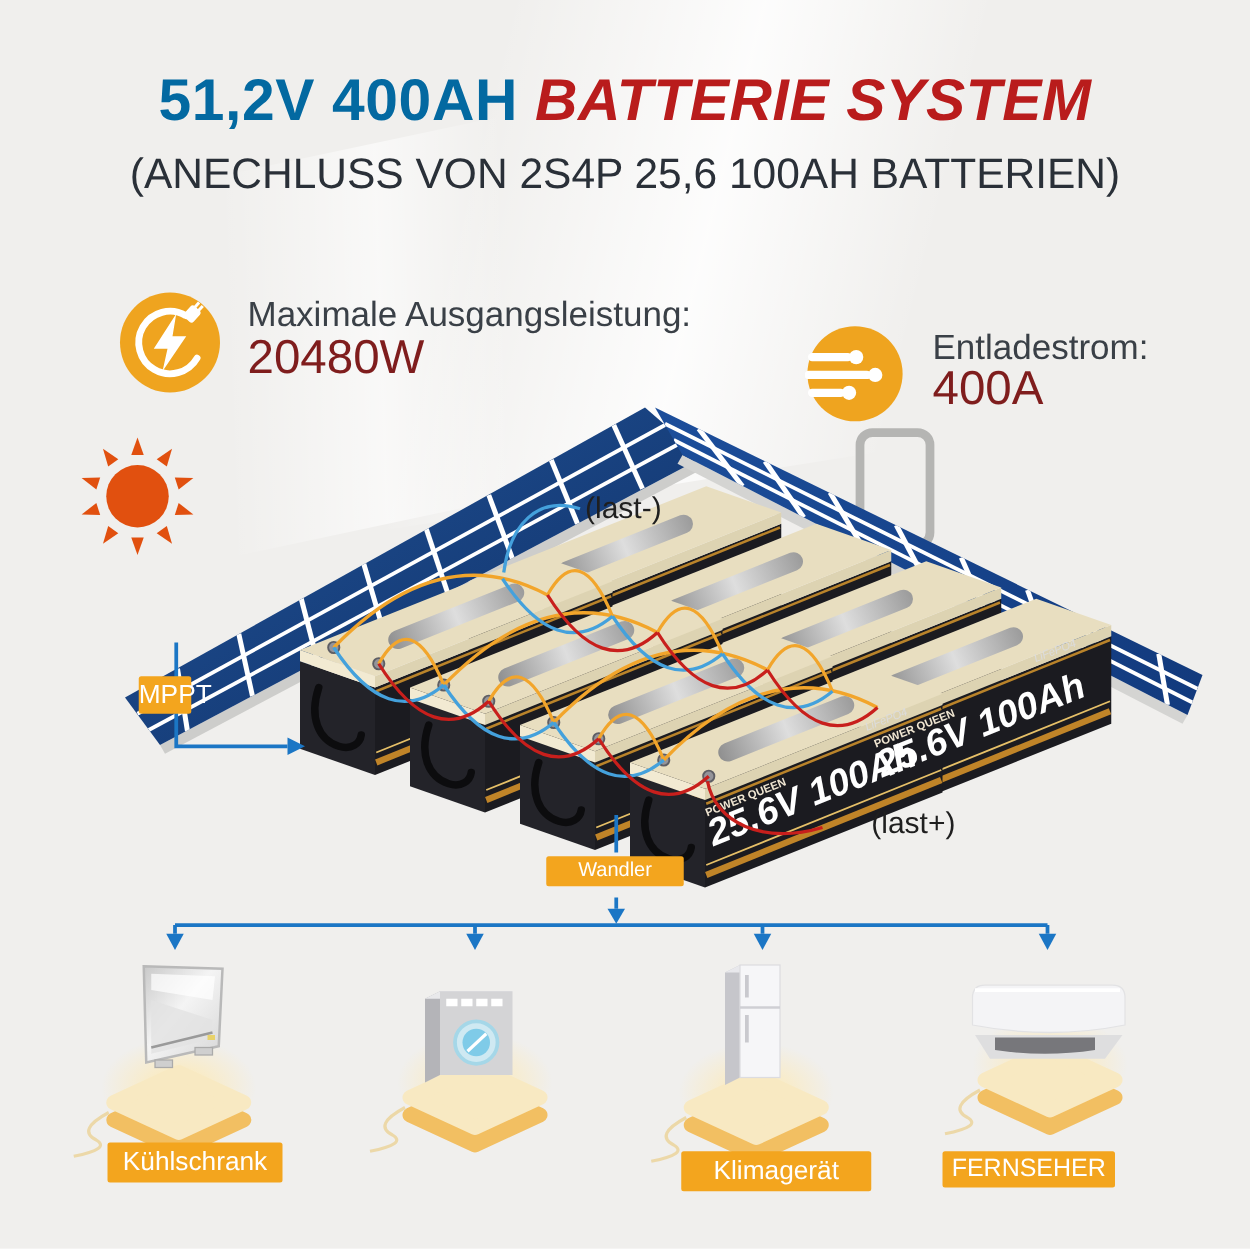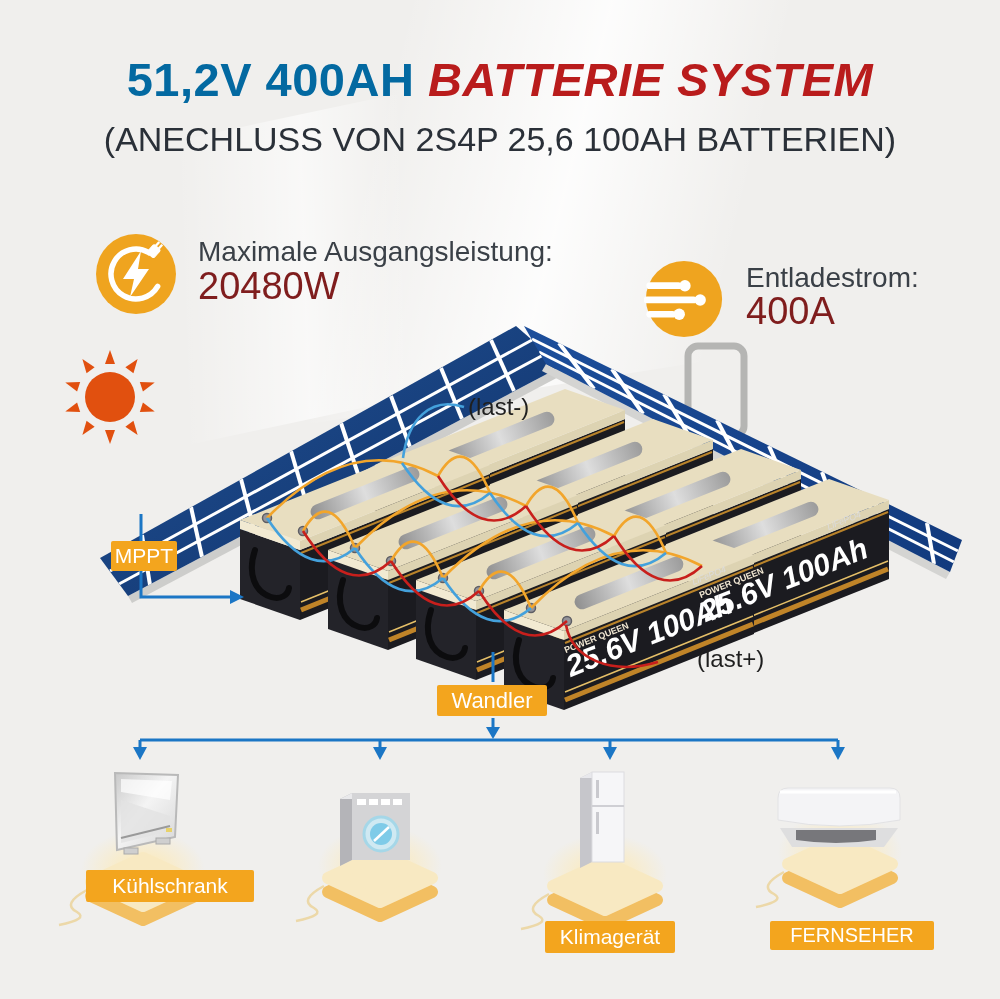--- a/index.html
+++ b/index.html
@@ -20,26 +20,26 @@
   .spec{position:absolute;}
   .spec .icn{position:absolute;left:0;top:0;}
   .spec .lbl{position:absolute;white-space:nowrap;font-size:28px;color:#3a4047;}
   .spec .val{position:absolute;white-space:nowrap;font-size:38px;font-weight:400;color:#7f1d1d;}
   #spec-power{left:94px;top:232px;width:420px;height:90px;}
   #spec-power .lbl{left:104px;top:4px;} #spec-power .val{left:104px;top:33px;}
   #spec-current{left:644px;top:235px;width:330px;height:90px;margin-top:24px;}
   #spec-current .lbl{left:102px;top:3px;} #spec-current .val{left:102px;top:31px;}
   .tag{position:absolute;background:#f3a51e;color:#fff;text-align:center;
     border-radius:2px;line-height:1.15;}
-  #tag-mppt{left:111px;top:541px;width:66px;padding:3px 0;font-size:21px;}
-  #tag-wandler{left:437px;top:685px;width:110px;padding:3px 0;font-size:22px;}
-  #tag-app0{left:86px;top:870px;width:168px;padding:4px 0;font-size:21px;}
+  #tag-mppt{left:111px;top:541px;width:42px;padding:3px 0;font-size:21px;}
+  #tag-wandler{left:437px;top:685px;width:110px;padding:3px 0;font-size:16px;}
+  #tag-app0{left:86px;top:914px;width:140px;padding:4px 0;font-size:21px;}
   #tag-app1{left:326px;top:911px;width:108px;padding:3px 0;font-size:21px;}
-  #tag-app2{left:545px;top:921px;width:130px;padding:4px 0;font-size:21px;}
-  #tag-app3{left:770px;top:921px;width:138px;padding:3px 13px;font-size:20px;}
+  #tag-app2{left:545px;top:921px;width:152px;padding:4px 0;font-size:21px;}
+  #tag-app3{left:754px;top:921px;width:138px;padding:3px 0;font-size:20px;}
   .wirelabel{position:absolute;font-size:24px;color:#1f1f1f;white-space:nowrap;}
   #lab-minus{left:468px;top:393px;} #lab-plus{left:676px;top:645px;margin-left:21px;}
   svg{position:absolute;left:0;top:0;}
   text{font-family:"Liberation Sans",sans-serif;}
 </style>
 </head>
 <body>
 
 <div id="page">
   <div class="streak" id="streak1"></div>

